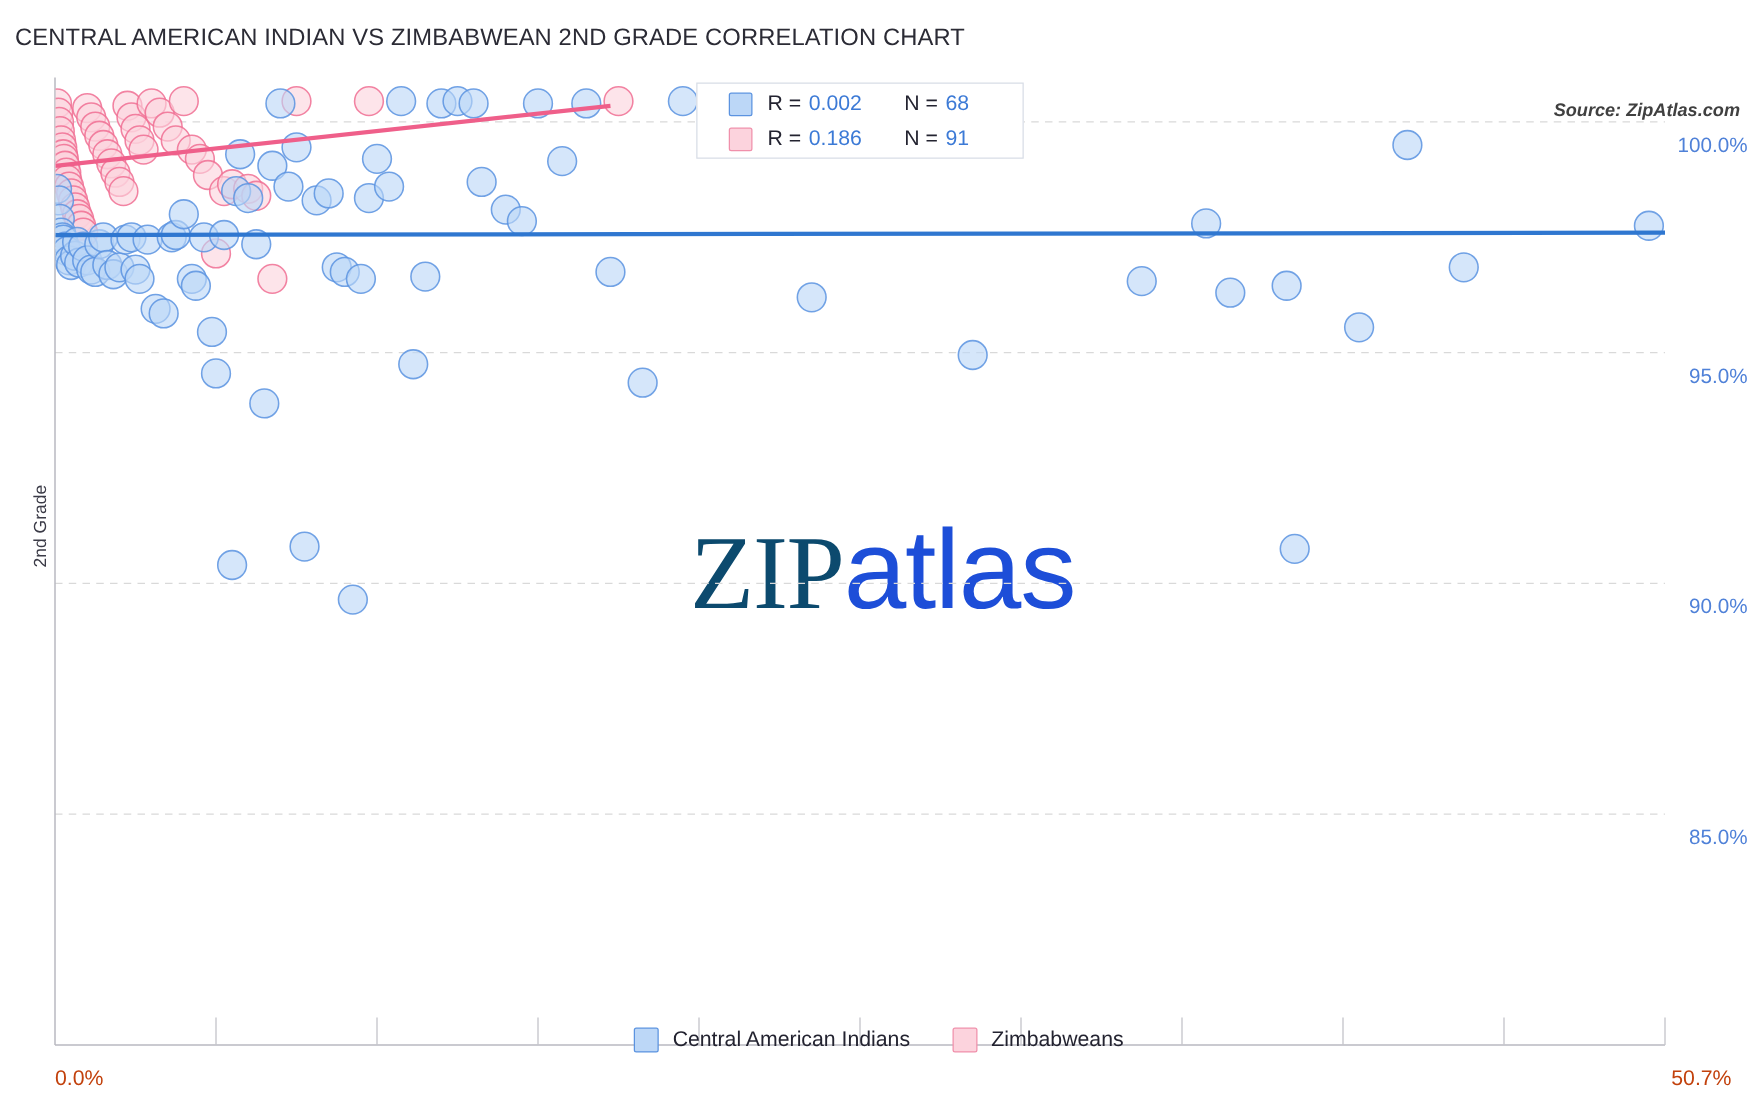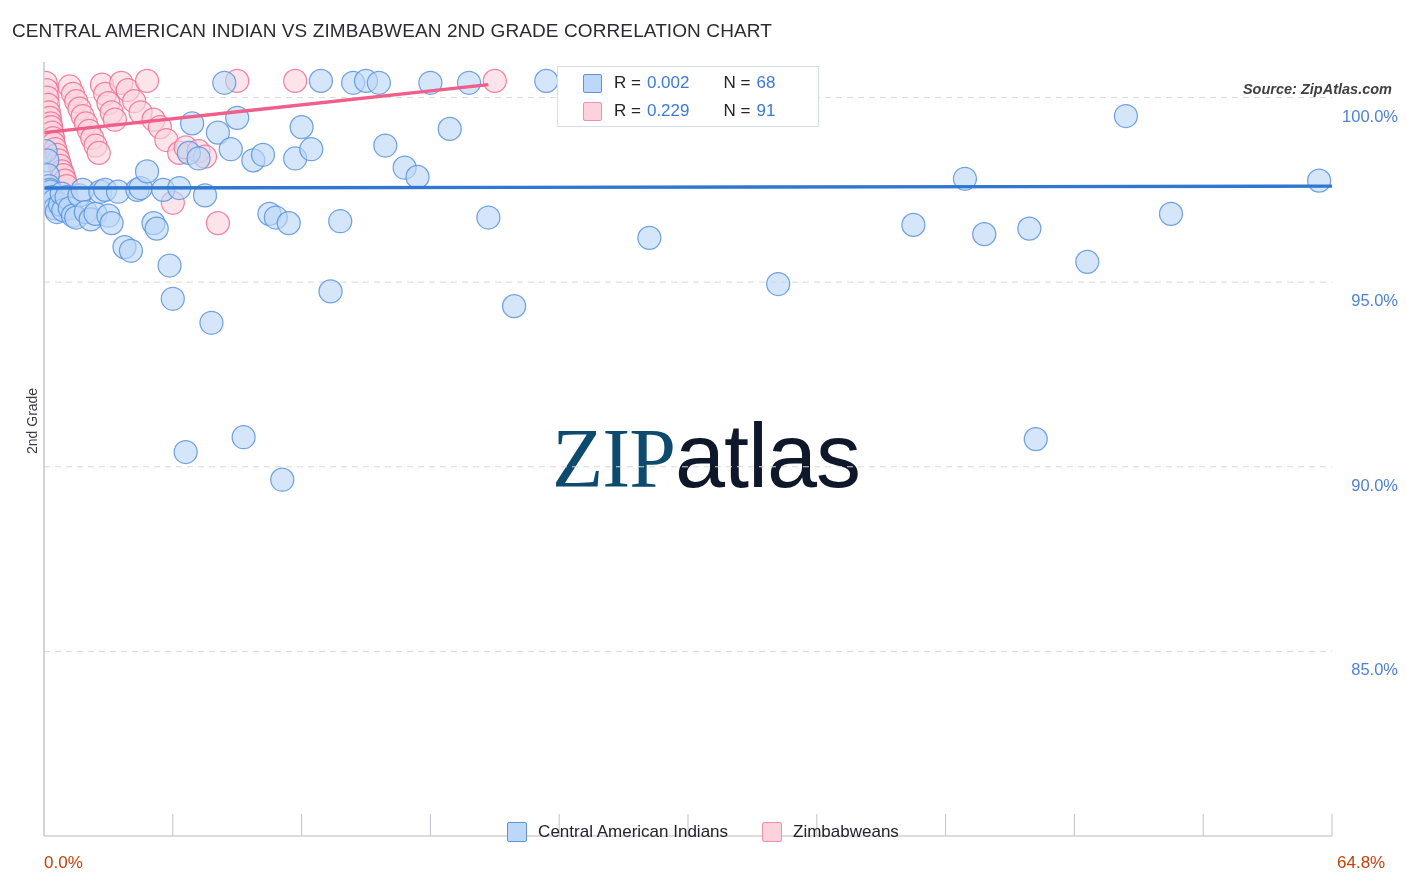--- a/index.html
+++ b/index.html
@@ -143,21 +143,21 @@
     left: 552px;
     top: 405px;
     font-family: "Liberation Serif", serif;
     font-size: 84px;
     letter-spacing: -1px;
     pointer-events: none;
     user-select: none;
     white-space: nowrap;
   }
   .wm-zip { color: #0c4a6e; font-family: "Liberation Serif", serif; }
-  .wm-atlas { color: #0f172a; font-family: "Liberation Sans", sans-serif; font-size: 90px; }
+  .wm-atlas { color: #1d4ed8; font-family: "Liberation Sans", sans-serif; font-size: 90px; }
 </style>
 </head>
 <body>
 
 <div id="root">
 
   <div class="title">CENTRAL AMERICAN INDIAN VS ZIMBABWEAN 2ND GRADE CORRELATION CHART</div>
   <div class="source">Source: ZipAtlas.com</div>
 
   <div class="ylabel">
@@ -331,35 +331,35 @@
           <circle cx="1125.92" cy="116.00" r="11.5" fill="#bcd7f7" fill-opacity="0.62" stroke="#5b93e0" stroke-width="1.25" stroke-opacity="0.85"></circle>
           <circle cx="1171.00" cy="213.85" r="11.5" fill="#bcd7f7" fill-opacity="0.62" stroke="#5b93e0" stroke-width="1.25" stroke-opacity="0.85"></circle>
           <circle cx="1319.12" cy="180.62" r="11.5" fill="#bcd7f7" fill-opacity="0.62" stroke="#5b93e0" stroke-width="1.25" stroke-opacity="0.85"></circle>
         </g>
         <line x1="44" y1="188" x2="1332" y2="186.1538461538462" stroke="#2f77d0" stroke-width="3.4" stroke-linecap="butt"></line>
         <line x1="44" y1="132.61538461538464" x2="488.36" y2="84.61538461538476" stroke="#ef5f8a" stroke-width="3.4" stroke-linecap="butt"></line>
       </g>
     </svg>
 
   <div class="xaxis-label" id="xlab-left">0.0%</div>
-  <div class="xaxis-label" id="xlab-right">64.8%</div>
+  <div class="xaxis-label" id="xlab-right">50.7%</div>
 
   <div class="stats-box">
     <div class="stats-row" id="stats-row-0">
       <span class="swatch blue"></span>
       <span class="stat-lbl">R =</span>
       <span class="stat-val">0.002</span>
       <span class="stat-gap"></span>
       <span class="stat-lbl">N =</span>
       <span class="stat-val">68</span>
     </div>
     <div class="stats-row" id="stats-row-1">
       <span class="swatch pink"></span>
       <span class="stat-lbl">R =</span>
-      <span class="stat-val">0.229</span>
+      <span class="stat-val">0.186</span>
       <span class="stat-gap"></span>
       <span class="stat-lbl">N =</span>
       <span class="stat-val">91</span>
     </div>
   </div>
 
   <div class="bottom-legend">
     <div class="bl-item">
       <span class="bl-swatch blue"></span>
       <span class="bl-text">Central American Indians</span>

